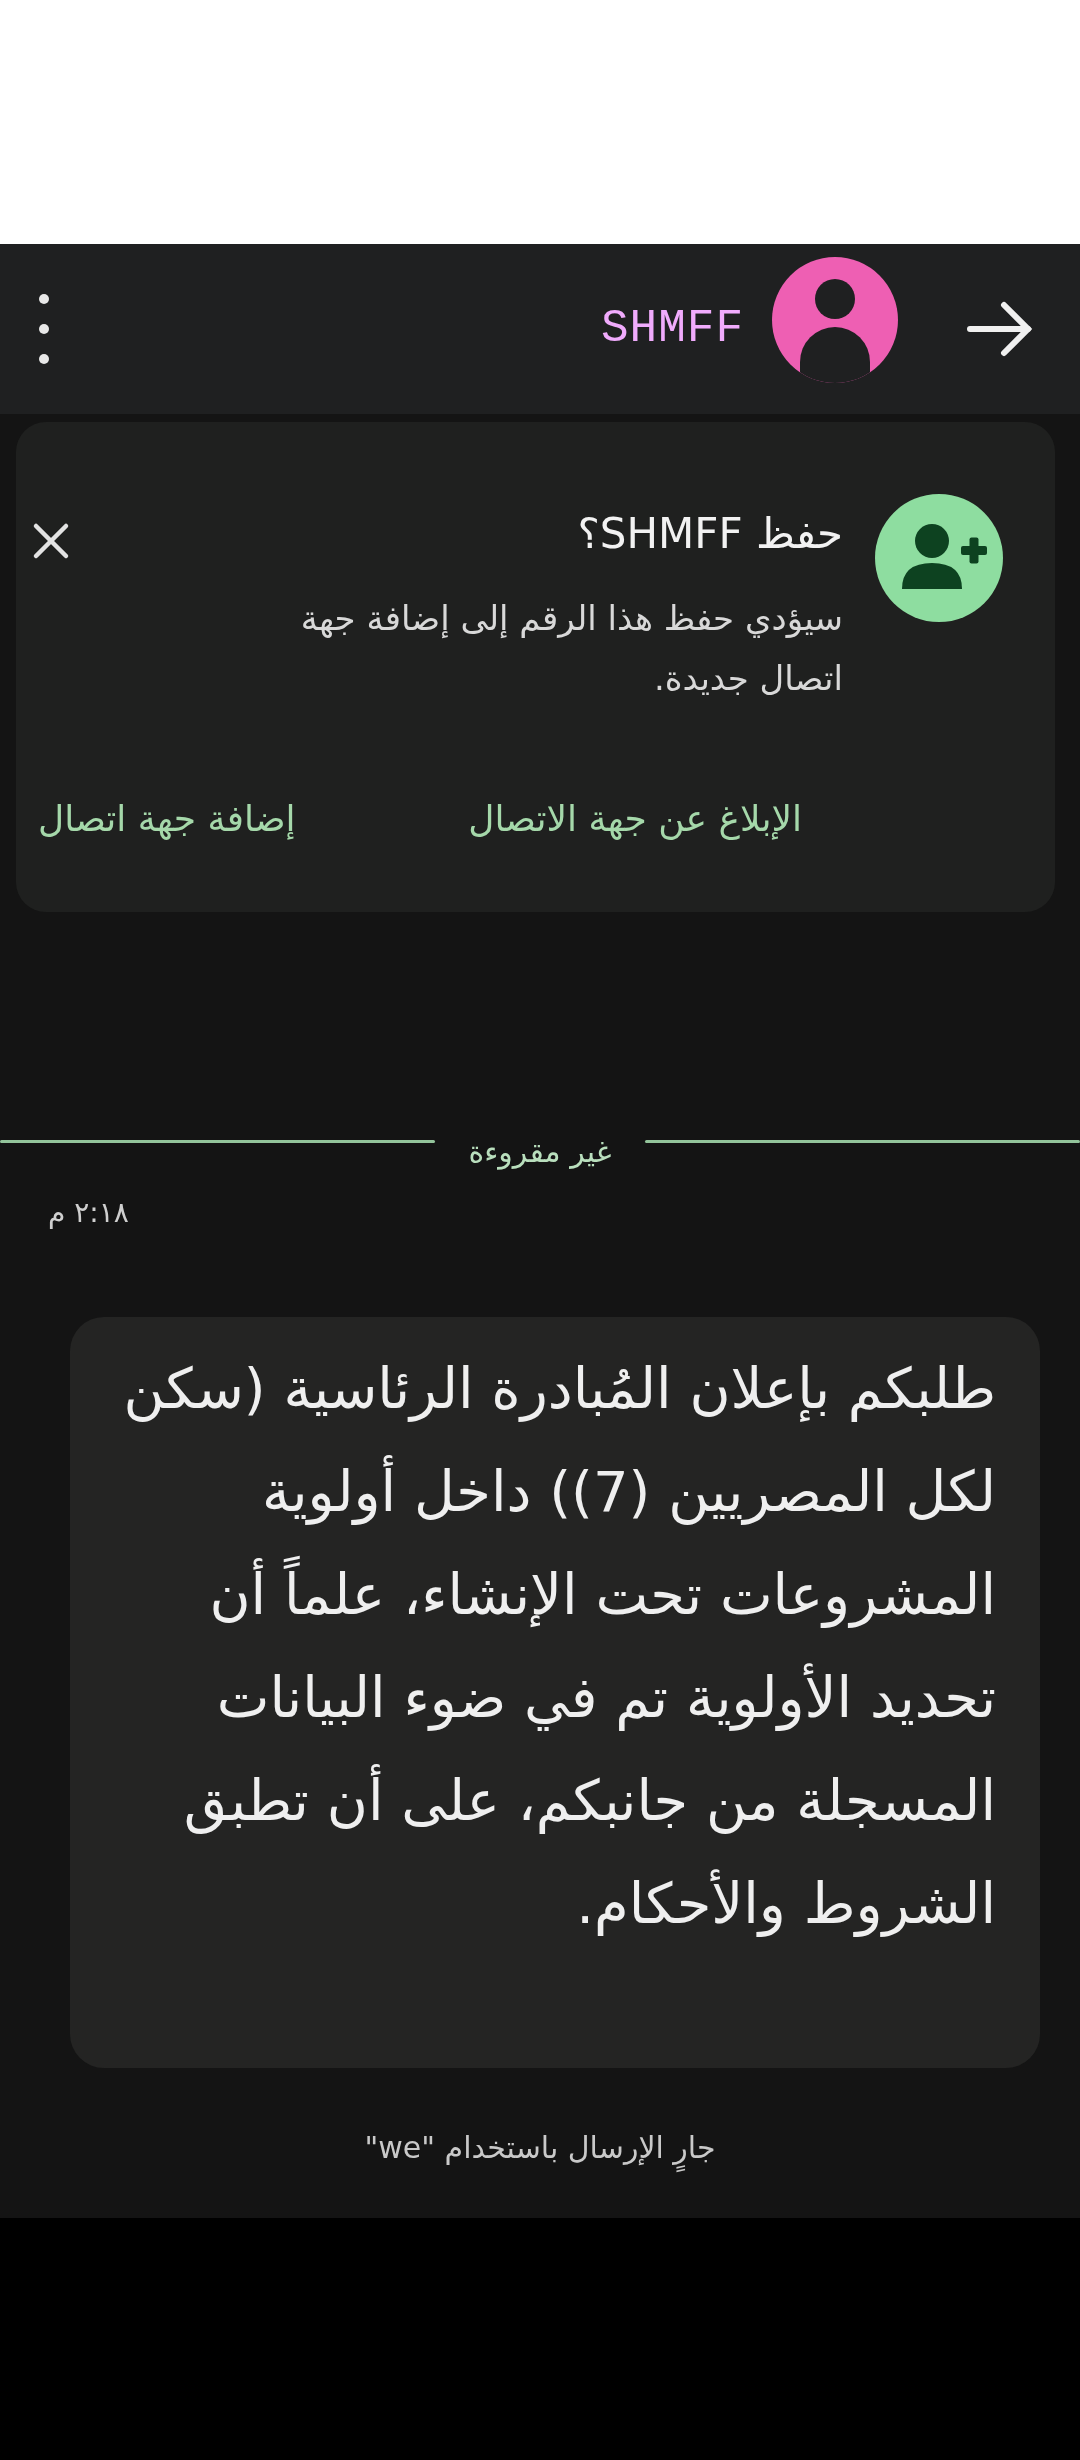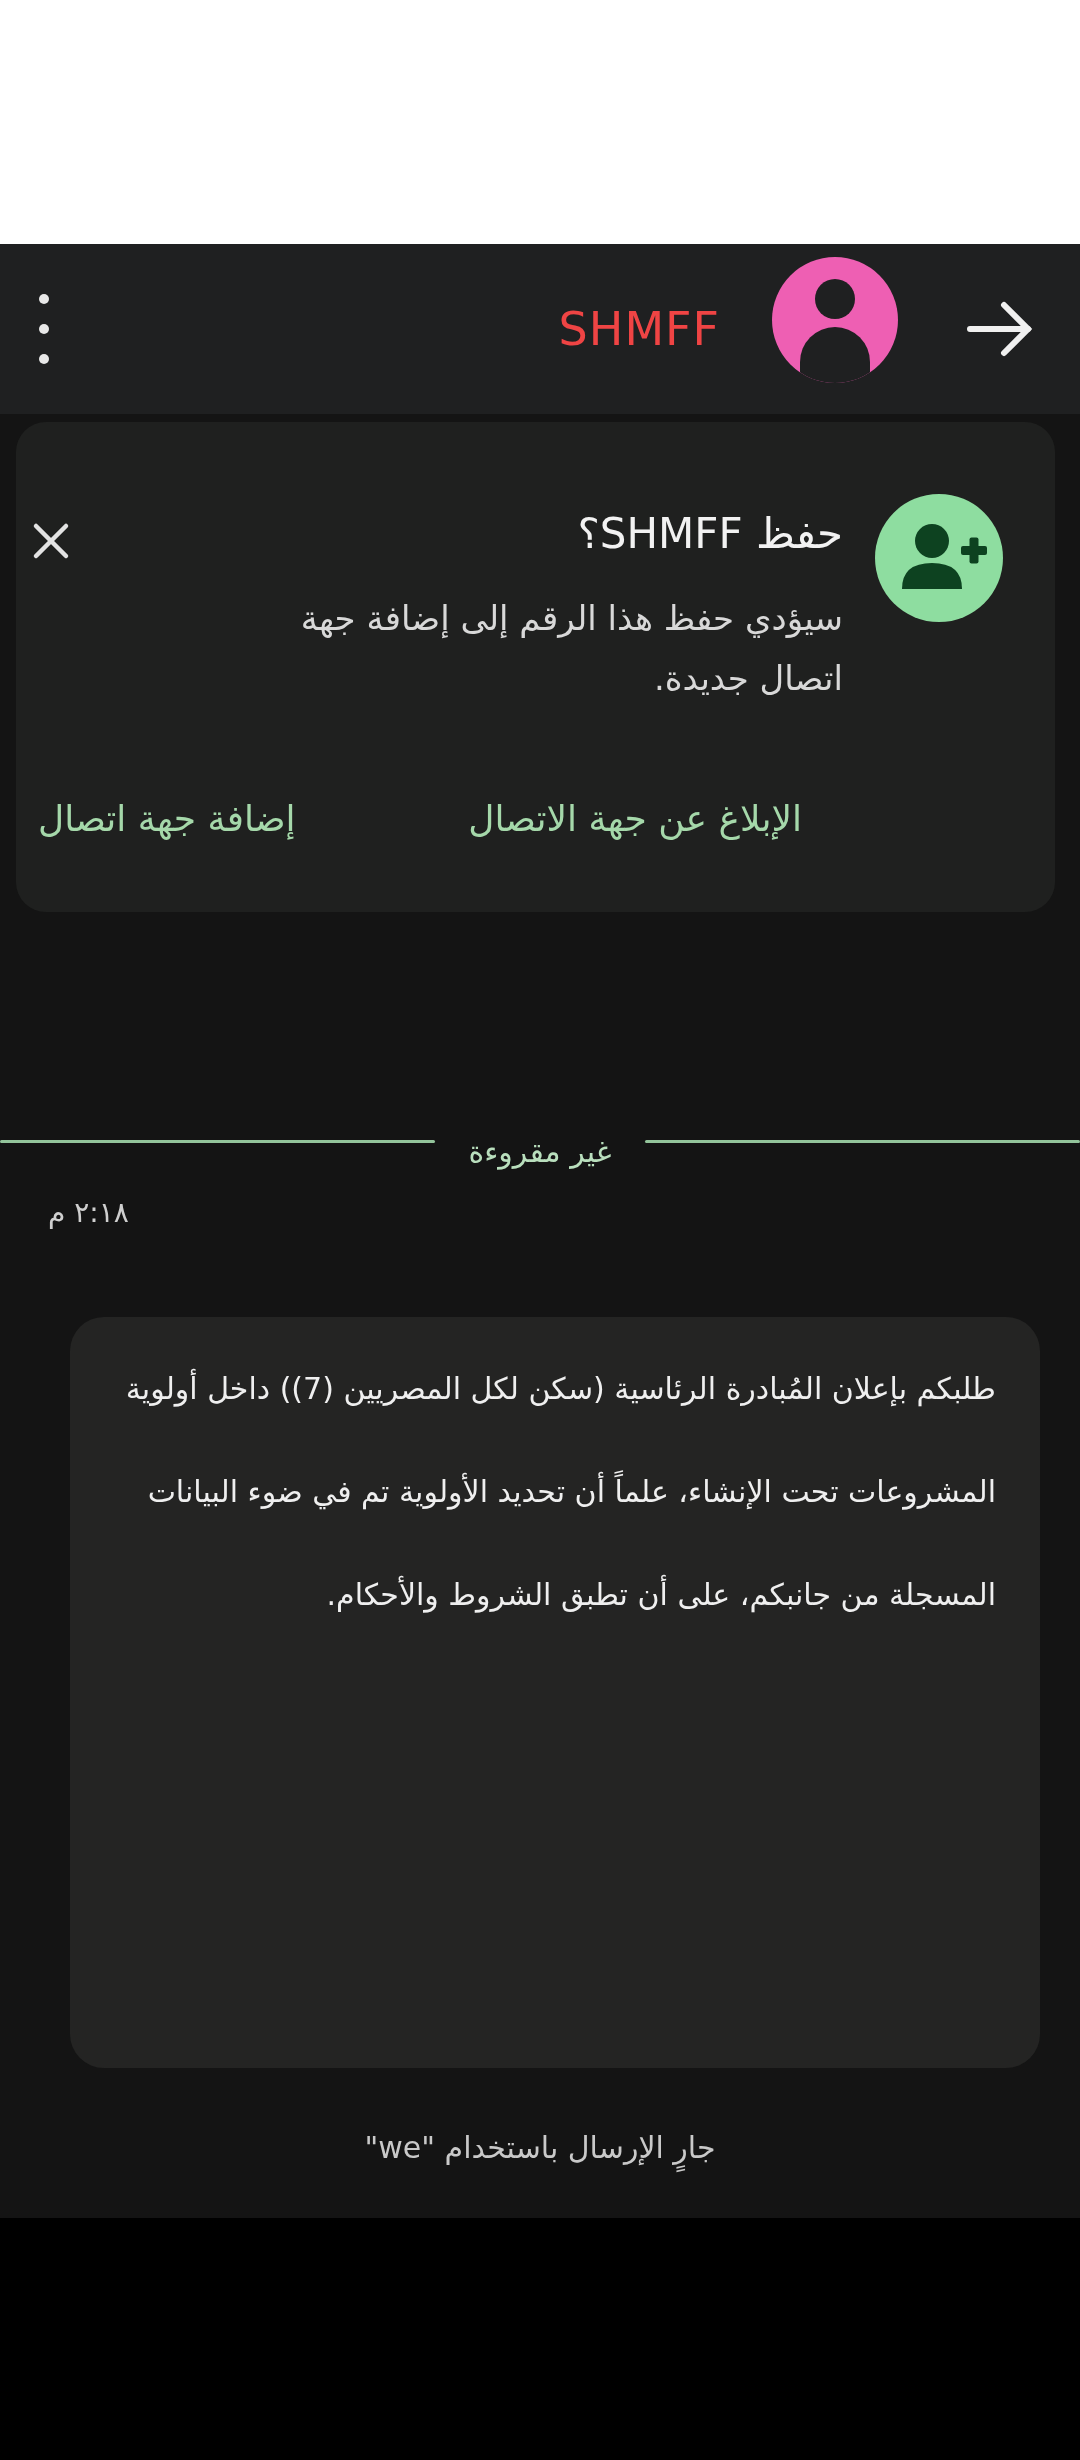--- a/index.html
+++ b/index.html
@@ -8,22 +8,22 @@
   .screen { position:relative; width:1080px; height:2460px; overflow:hidden; background:#141414; }
 
   
   .status-area { position:absolute; left:0; top:0; width:1080px; height:244px; background:#ffffff; }
 
   
   .header { position:absolute; left:0; top:244px; width:1080px; height:170px; background:#1f2021; }
   .menu-dots { position:absolute; left:22px; top:50px; width:44px; height:70px;
                display:flex; flex-direction:column; align-items:center; justify-content:space-between; cursor:pointer; }
   .menu-dots span { width:10px; height:10px; border-radius:50%; background:#e8e8e8; }
-  .hdr-title { position:absolute; right:360px; top:50px; height:70px; line-height:70px;
-               color:#ef4444; font-size:46px; letter-spacing:1px; }
+  .hdr-title { position:absolute; right:336px; top:50px; height:70px; line-height:70px;
+               color:#f0abfc; font-size:46px; letter-spacing:1px;font-family:Liberation Mono, monospace; }
   .hdr-avatar { position:absolute; left:772px; top:13px; width:126px; height:126px; border-radius:50%;
                 background:#ee5fb3; overflow:hidden; cursor:pointer; }
   .hdr-avatar .head { position:absolute; left:43px; top:22px; width:40px; height:40px; border-radius:50%; background:#1f2021; }
   .hdr-avatar .bodyshape { position:absolute; left:28px; top:70px; width:70px; height:56px;
                            border-radius:35px 35px 6px 6px; background:#1f2021; }
   .back-arrow { position:absolute; left:962px; top:52px; width:76px; height:66px; cursor:pointer; }
 
   
   .banner { position:absolute; left:16px; top:422px; width:1039px; height:490px;
             background:#1f201f; border-radius:30px; }
@@ -46,21 +46,21 @@
   .unread-divider .line { flex:1; height:3px; background:#93c49b; border-radius:2px; }
   .unread-divider .label { color:#b9dfbd; font-size:30px; padding:0 34px; white-space:nowrap;margin-top:21px; }
 
   
   .timestamp { position:absolute; left:0; top:1196px; width:1055px; text-align:left;
                color:#cfcfcf; font-size:28px; direction:rtl;margin-left:48px; }
 
   
   .bubble { position:absolute; left:70px; top:1317px; width:970px; height:751px;
             background:#242423; border-radius:34px; padding:20px 44px 110px 44px; }
-  .bubble-text { color:#efefef; font-size:30px; line-height:103px; text-align:right; direction:rtl; }
+  .bubble-text { color:#efefef; font-size:56px; line-height:103px; text-align:right; direction:rtl; }
 
   
   .send-status { position:absolute; left:0; top:2130px; width:1080px; text-align:center;
                  color:#c9c9c9; font-size:30px; direction:rtl; }
 
   
   .bottom-bar { position:absolute; left:0; top:2218px; width:1080px; height:242px; background:#000000; }
 </style>
 </head>
 <body>

